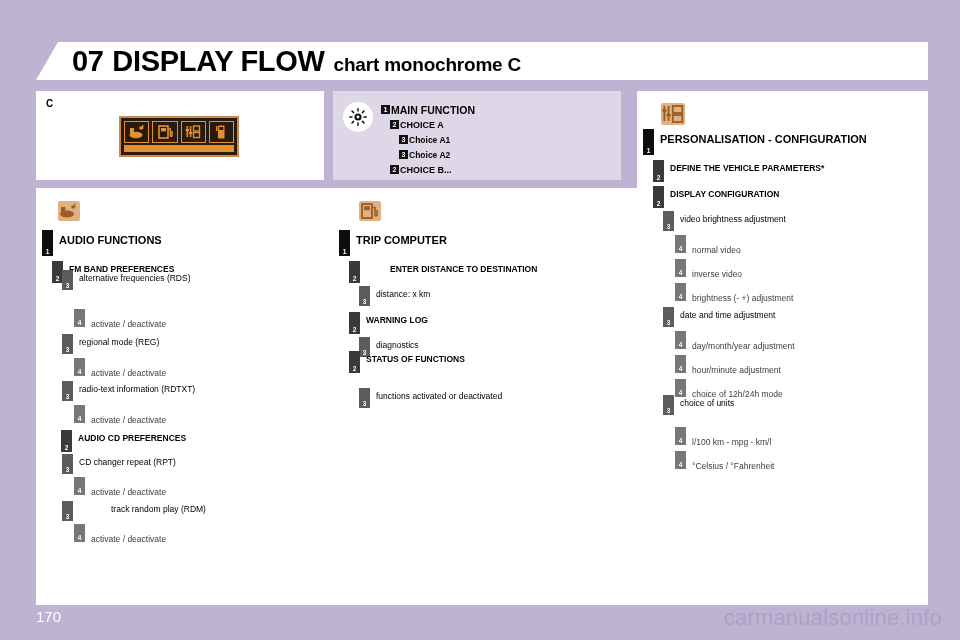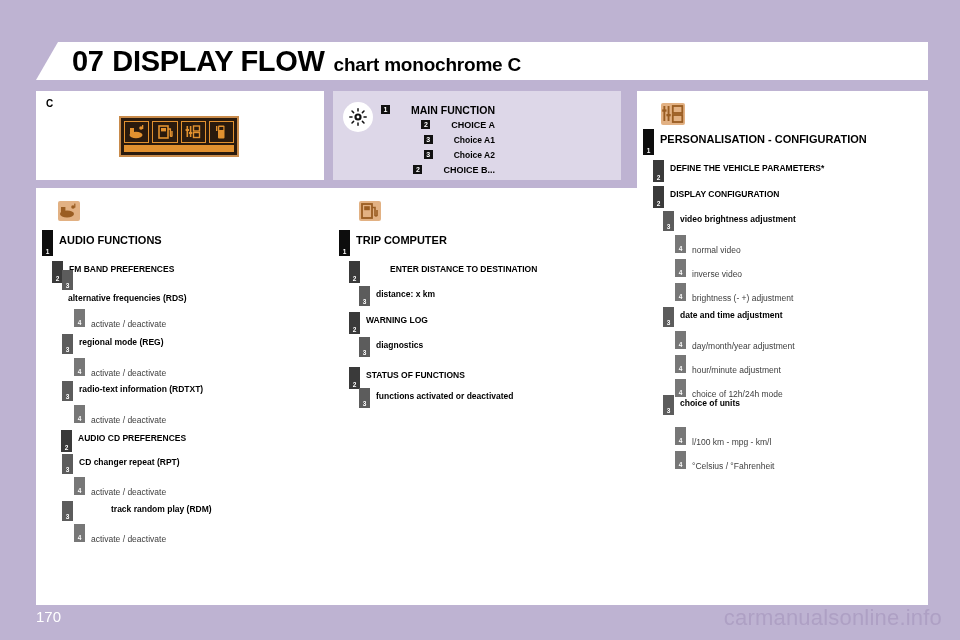--- a/index.html
+++ b/index.html
@@ -45,21 +45,21 @@
   .disp-cell svg{display:block;}
   .display-bar{height:7px;background:#e2912f;}
 
   
   .legend-wrap{position:absolute;left:10px;top:9px;display:flex;gap:8px;}
   .sun-circle{
     width:30px;height:30px;border-radius:50%;background:#fff;
     display:flex;align-items:center;justify-content:center;flex:none;margin-top:2px;
   }
   .legend-lines{display:flex;flex-direction:column;gap:2px;padding-top:3px;}
-  .lg-row{display:flex;align-items:center;gap:21px;height:13px;justify-content:flex-end;}
+  .lg-row{display:flex;align-items:center;gap:1px;height:13px;}
   .sq{width:9px;height:9px;background:#111;color:#fff;font-size:7px;
       display:flex;align-items:center;justify-content:center;font-weight:bold;flex:none;}
   .lg-t1{font-size:10.5px;font-weight:bold;color:#000;}
   .lg-t2{font-size:9px;font-weight:bold;color:#000;}
   .lg-t3{font-size:8.5px;font-weight:bold;color:#000;}
 
   
   .tree{position:absolute;left:0;top:0;width:100%;}
   .topicon{position:absolute;width:22px;height:20px;}
   .node{display:flex;align-items:flex-start;position:absolute;}
@@ -68,21 +68,21 @@
     display:flex;align-items:flex-end;justify-content:center;
     padding-bottom:1px;box-sizing:border-box;
   }
   .b1{width:11px;height:26px;background:#0d0d0d;}
   .b2{width:11px;height:22px;background:#3a3a3a;}
   .b3{width:11px;height:20px;background:#5c5c5c;}
   .b4{width:11px;height:18px;background:#777777;}
   .ntext{margin-left:6px;white-space:nowrap;}
   .t1{font-size:11px;font-weight:bold;color:#000;margin-top:4px;}
   .t2{font-size:8.5px;font-weight:bold;color:#000;margin-top:3px;}
-  .t3{font-size:8.5px;font-weight:bold;color:#000;margin-top:3px;}
+  .t3{font-size:8.5px;font-weight:normal;color:#000;margin-top:3px;}
   .t4{font-size:8.5px;font-weight:normal;color:#3d3d3d;margin-top:10px;}
 
   
   .page-num{position:absolute;left:36px;top:608px;font-size:15px;color:#ffffff;}
   .watermark{position:absolute;right:18px;top:605px;font-size:22px;color:#aea0c4;letter-spacing:0.2px;}
 </style>
 </head>
 <body>
 
 <div class="header-band">
@@ -189,21 +189,21 @@
   </div>
   <div class="tree" id="tree-audio">
       <div class="node" style="left: 6px; top: 42px;">
         <span class="badge b1">1</span>
         <span class="ntext t1">AUDIO FUNCTIONS</span>
       </div>
       <div class="node" style="left: 16px; top: 73px;">
         <span class="badge b2">2</span>
         <span class="ntext t2">FM BAND PREFERENCES</span>
       </div>
-      <div class="node" style="left: 26px; top: 82px; flex-direction: column;">
+      <div class="node" style="left: 26px; top: 82px;">
         <span class="badge b3">3</span>
         <span class="ntext t3">alternative frequencies (RDS)</span>
       </div>
       <div class="node" style="left: 38px; top: 121px;">
         <span class="badge b4">4</span>
         <span class="ntext t4">activate / deactivate</span>
       </div>
       <div class="node" style="left: 26px; top: 146px;">
         <span class="badge b3">3</span>
         <span class="ntext t3">regional mode (REG)</span>
@@ -266,21 +266,21 @@
         <span class="ntext t3">distance: x km</span>
       </div>
       <div class="node" style="left: 16px; top: 124px;">
         <span class="badge b2">2</span>
         <span class="ntext t2">WARNING LOG</span>
       </div>
       <div class="node" style="left: 26px; top: 149px;">
         <span class="badge b3">3</span>
         <span class="ntext t3">diagnostics</span>
       </div>
-      <div class="node" style="left: 16px; top: 179px;">
+      <div class="node" style="left: 16px; top: 163px;">
         <span class="badge b2">2</span>
         <span class="ntext t2">STATUS OF FUNCTIONS</span>
       </div>
       <div class="node" style="left: 26px; top: 200px;">
         <span class="badge b3">3</span>
         <span class="ntext t3">functions activated or deactivated</span>
       </div>
     </div>
 </div>
 

